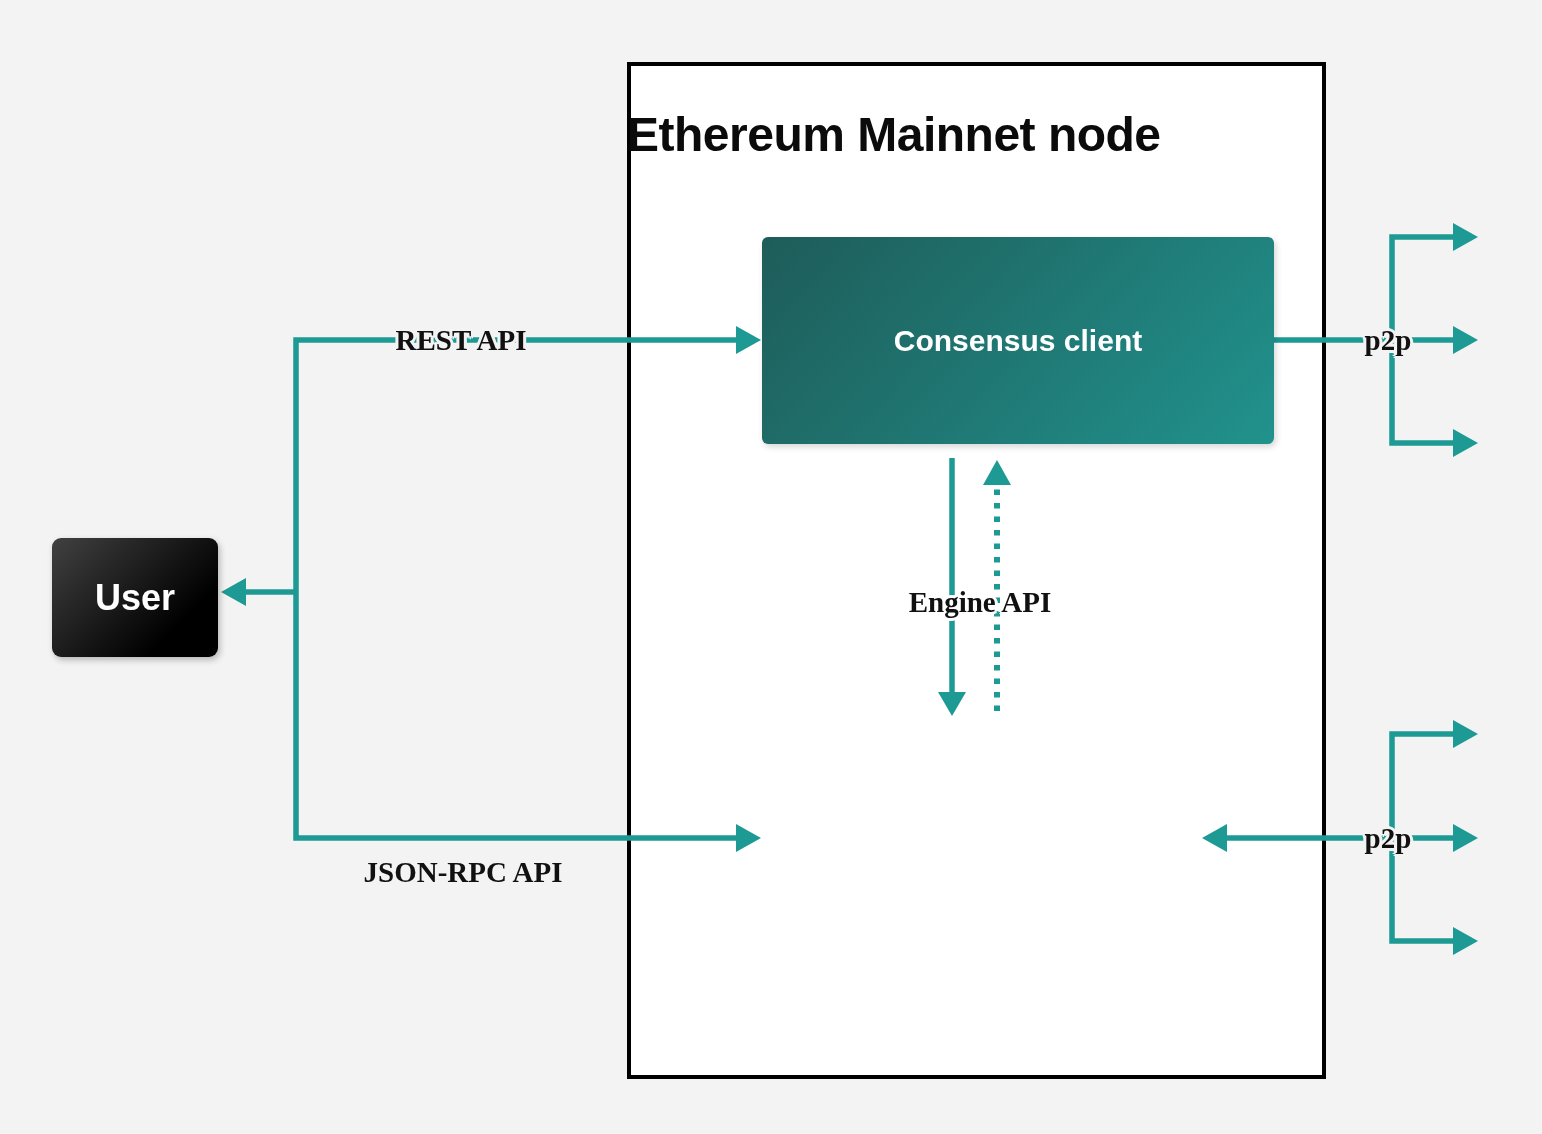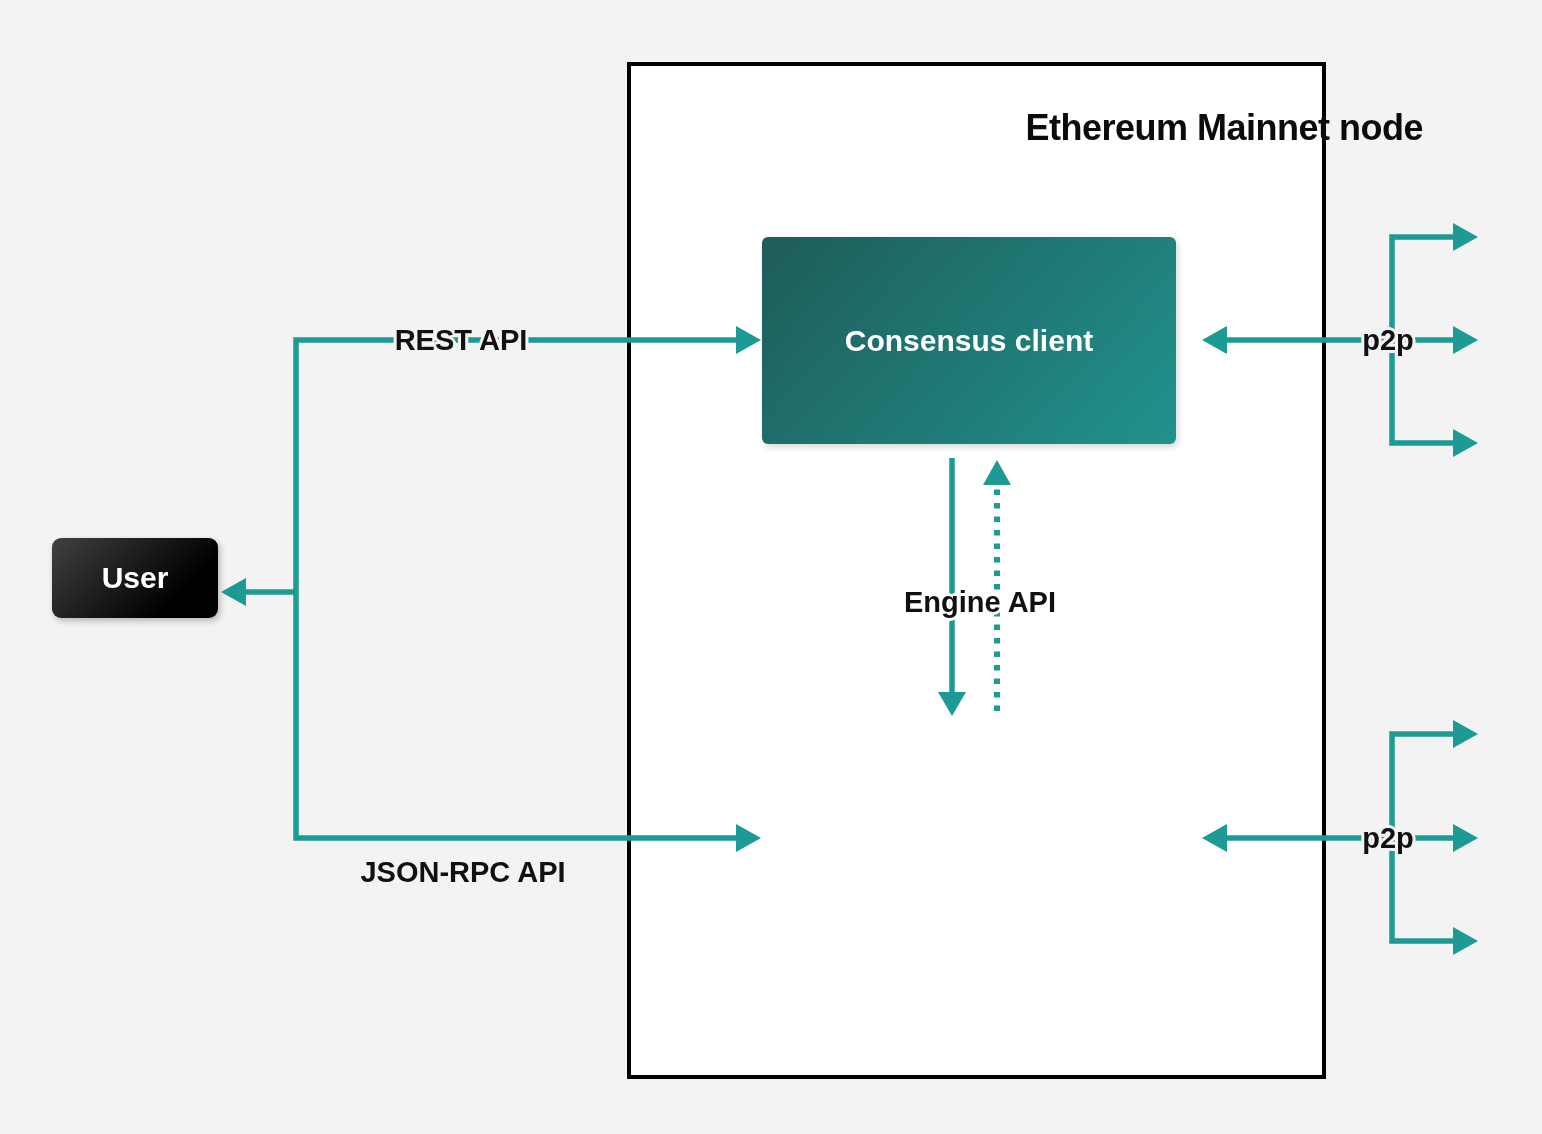--- a/index.html
+++ b/index.html
@@ -16,64 +16,65 @@
     left: 627px; top: 62px;
     width: 699px; height: 1017px;
     box-sizing: border-box;
     background: var(--node-background, #fff);
     border: 4px solid var(--node-border, #000);
   }
   .node-title {
     position: absolute;
     left: 627px; top: 107px;
     width: 796px;
-    text-align: right;
-    font-size: 36px;
+    text-align: left;
+    font-size: 48px;
     font-weight: bold;
     letter-spacing: -0.5px;
     color: #0b0b0b;
   }
   svg.connectors { position: absolute; left: 0; top: 0; }
   .edge { stroke: var(--accent-teal, #1e9a94); stroke-width: 5.5; fill: none; }
   .edge.dotted { stroke-width: 6; stroke-dasharray: 5.5 8; }
   .ah { fill: var(--accent-teal, #1e9a94); stroke: none; }
   .client {
     position: absolute;
-    width: 414px;
+    width: 512px;
     display: flex; align-items: center; justify-content: center;
     border-radius: 6px;
     background: linear-gradient(133deg, var(--client-gradient-start, #1e5c59), var(--client-gradient-end, #21928d));
     color: var(--box-label-text, #fff);
     font-size: 30px; font-weight: bold;
     box-shadow: 2px 3px 6px rgba(0,0,0,0.16);
   }
   .client.consensus { left: 762px; top: 237px; height: 207px; }
   .client.execution { left: 762px; top: 734px; height: 208px; }
   .user-box {
     position: absolute;
     left: 52px; top: 538px;
-    width: 166px; height: 80px;
+    width: 166px; height: 119px;
     display: flex; align-items: center; justify-content: center;
     border-radius: 9px;
     background: linear-gradient(135deg, var(--user-gradient-start, #414141), var(--user-gradient-end, #000) 75%);
     color: var(--box-label-text, #fff);
-    font-size: 30px; font-weight: bold;
+    font-size: 36px; font-weight: bold;
     box-shadow: 2px 3px 6px rgba(0,0,0,0.25);
   }
   .edge-label {
     position: absolute;
     transform: translate(-50%, -50%);
     font-size: 29px;
     font-weight: bold;
     color: var(--label-text, #111);
     white-space: nowrap;
     --h: var(--background, #f3f3f4);
     text-shadow:
       3px 0 0 var(--h), -3px 0 0 var(--h), 0 3px 0 var(--h), 0 -3px 0 var(--h),
       2px 2px 0 var(--h), -2px -2px 0 var(--h), 2px -2px 0 var(--h), -2px 2px 0 var(--h);
+    font-family: Liberation Serif, serif;
   }
   .edge-label.inside { --h: var(--node-background, #fff); }
   .lbl-rest { left: 461px; top: 340px; }
   .lbl-json { left: 463px; top: 872px; }
   .lbl-engine { left: 980px; top: 602px; }
   .lbl-p2p-top { left: 1388px; top: 340px; }
   .lbl-p2p-bottom { left: 1388px; top: 838px; }
 </style>
 </head>
 <body>

